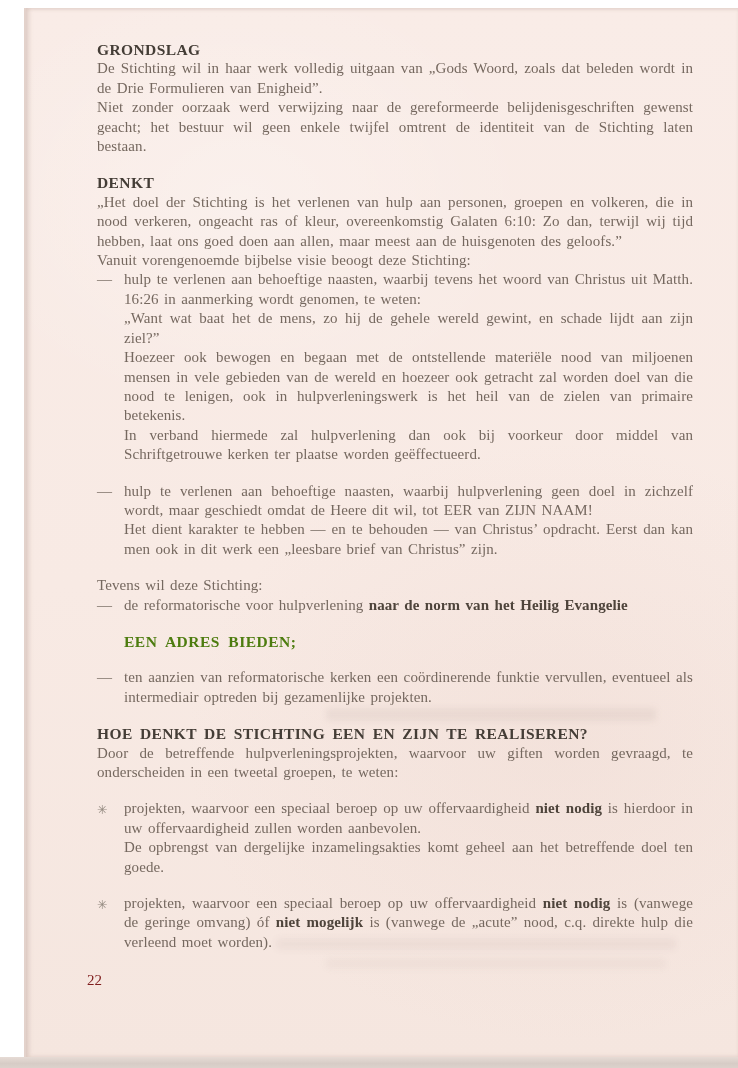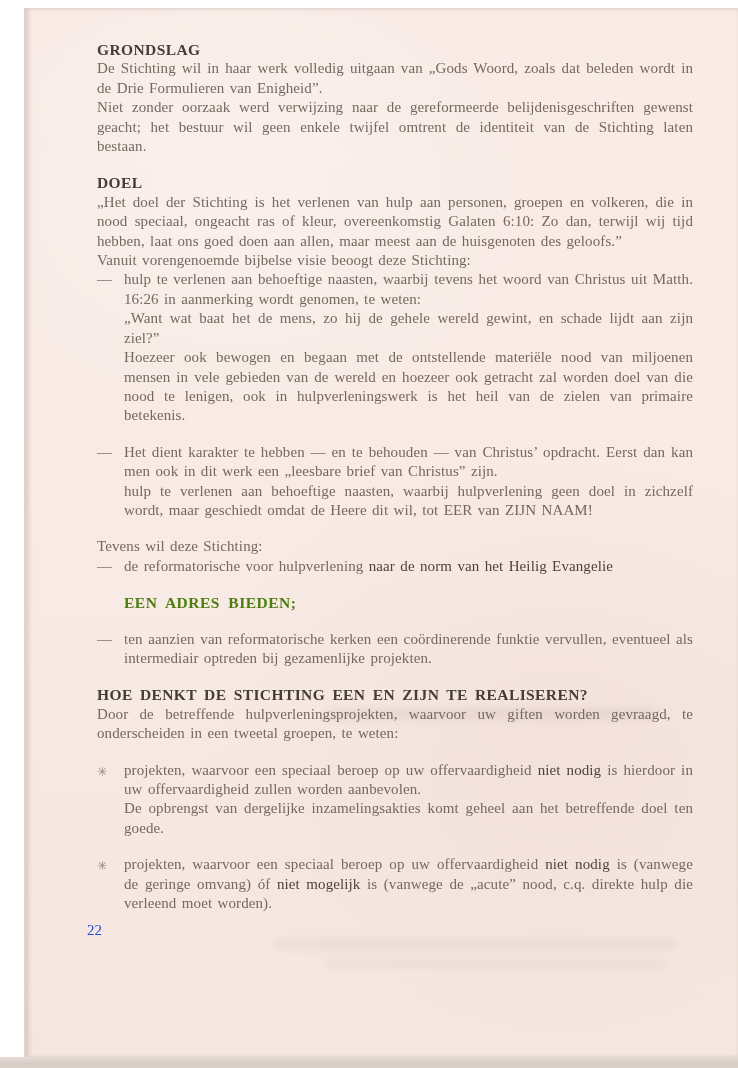--- a/index.html
+++ b/index.html
@@ -83,60 +83,61 @@
   .item > .marker {
     position: absolute;
     left: 0; top: 0;
     color: #7d7067;
   }
   .item.star > .marker {
     font-size: 12.5px;
     top: 2px;
     color: #948a80;
   }
-  .b { font-weight: normal; color: #4e443b; }
+  .b { font-weight: bold; color: #4e443b; }
   .pagenum {
-    margin-top: 8px;
+    margin-top: 19px;
     margin-left: -10px;
     text-align: left;
-    color: #1d4ed8;
+    color: #7f1d1d;
   }
 </style>
 </head>
 <body>
 
 <div class="scan">
   <div class="page-left-edge"></div>
   <div class="page">
     <div class="ghost g1"></div>
     <div class="ghost g2"></div>
     <div class="ghost g3"></div>
   </div>
 
   <div class="content">
 
     <div class="h">GRONDSLAG</div>
     <div class="para"><span>De Stichting wil in haar werk volledig uitgaan van „Gods Woord, zoals dat beleden wordt in de Drie Formulieren van Enigheid”.</span></div>
     <div class="para"><span>Niet zonder oorzaak werd verwijzing naar de gereformeerde belijdenisgeschriften gewenst geacht; het bestuur wil geen enkele twijfel omtrent de identiteit van de Stichting laten bestaan.</span></div>
 
-    <div class="h gap">DOEL</div>
-    <div class="para"><span>„Het doel der Stichting is het verlenen van hulp aan personen, groepen en volkeren, die in nood speciaal, ongeacht ras of kleur, overeenkomstig Galaten 6:10: Zo dan, terwijl wij tijd hebben, laat ons goed doen aan allen, maar meest aan de huisgenoten des geloofs.”</span></div>
+    <div class="h gap">DENKT</div>
+    <div class="para"><span>„Het doel der Stichting is het verlenen van hulp aan personen, groepen en volkeren, die in nood verkeren, ongeacht ras of kleur, overeenkomstig Galaten 6:10: Zo dan, terwijl wij tijd hebben, laat ons goed doen aan allen, maar meest aan de huisgenoten des geloofs.”</span></div>
     <div class="para"><span>Vanuit vorengenoemde bijbelse visie beoogt deze Stichting:</span></div>
 
     <div class="item">
       <span class="marker">—</span>
       <div class="para"><span>hulp te verlenen aan behoeftige naasten, waarbij tevens het woord van Christus uit Matth. 16:26 in aanmerking wordt genomen, te weten:</span></div>
       <div class="para"><span>„Want wat baat het de mens, zo hij de gehele wereld gewint, en schade lijdt aan zijn ziel?”</span></div>
       <div class="para"><span>Hoezeer ook bewogen en begaan met de ontstellende materiële nood van miljoenen mensen in vele gebieden van de wereld en hoezeer ook getracht zal worden doel van die nood te lenigen, ook in hulpverleningswerk is het heil van de zielen van primaire betekenis.</span></div>
+      <div class="para"><span>In verband hiermede zal hulpverlening dan ook bij voorkeur door middel van Schriftgetrouwe kerken ter plaatse worden geëffectueerd.</span></div>
     </div>
 
     <div class="item gap">
       <span class="marker">—</span>
+      <div class="para"><span>hulp te verlenen aan behoeftige naasten, waarbij hulpverlening geen doel in zichzelf wordt, maar geschiedt omdat de Heere dit wil, tot EER van ZIJN NAAM!</span></div>
       <div class="para"><span>Het dient karakter te hebben — en te behouden — van Christus’ opdracht. Eerst dan kan men ook in dit werk een „leesbare brief van Christus” zijn.</span></div>
-      <div class="para"><span>hulp te verlenen aan behoeftige naasten, waarbij hulpverlening geen doel in zichzelf wordt, maar geschiedt omdat de Heere dit wil, tot EER van ZIJN NAAM!</span></div>
     </div>
 
     <div class="para gap"><span>Tevens wil deze Stichting:</span></div>
     <div class="item">
       <span class="marker">—</span>
       <div class="para"><span>de reformatorische voor hulpverlening </span><span class="b">naar de norm van het Heilig Evangelie</span></div>
     </div>
 
     <div class="subh gap">EEN ADRES BIEDEN;</div>
 

